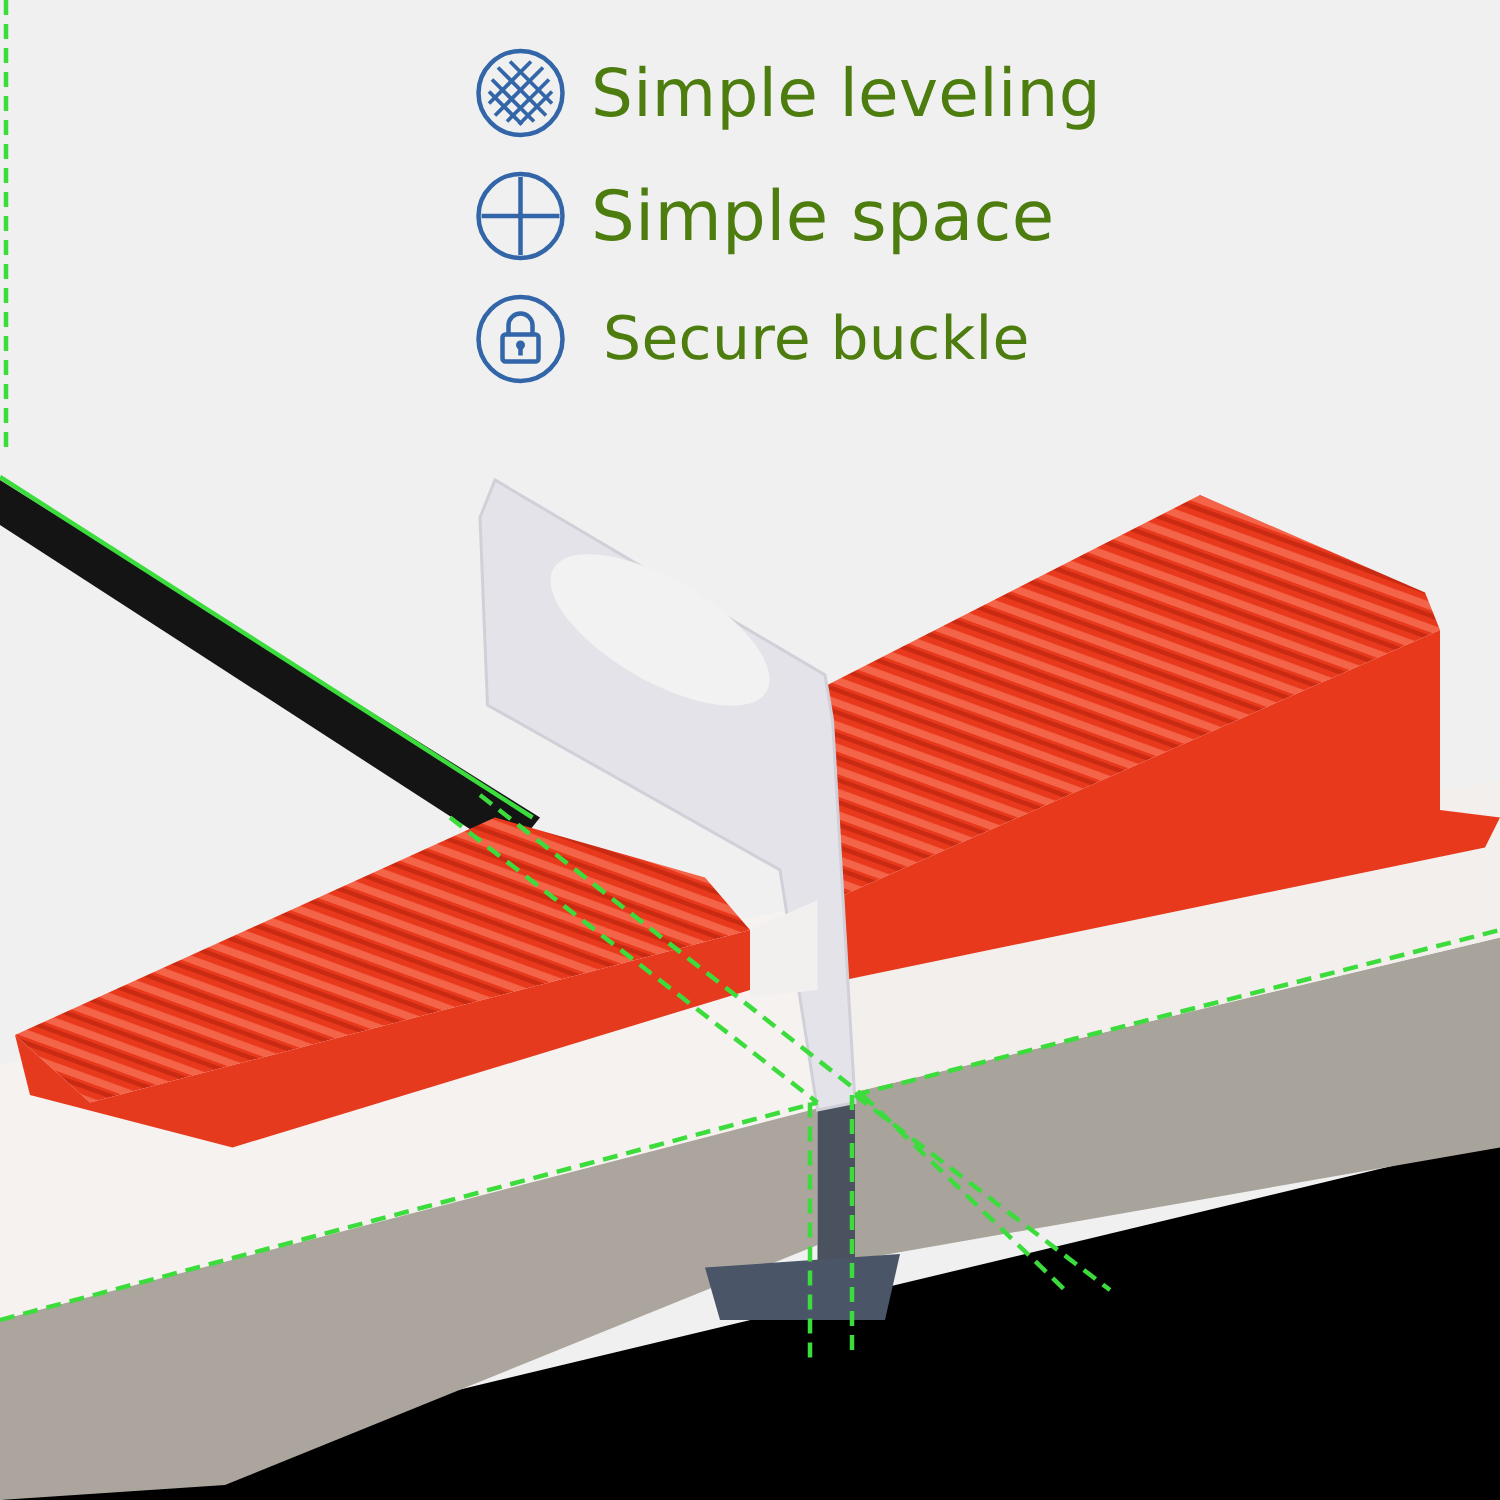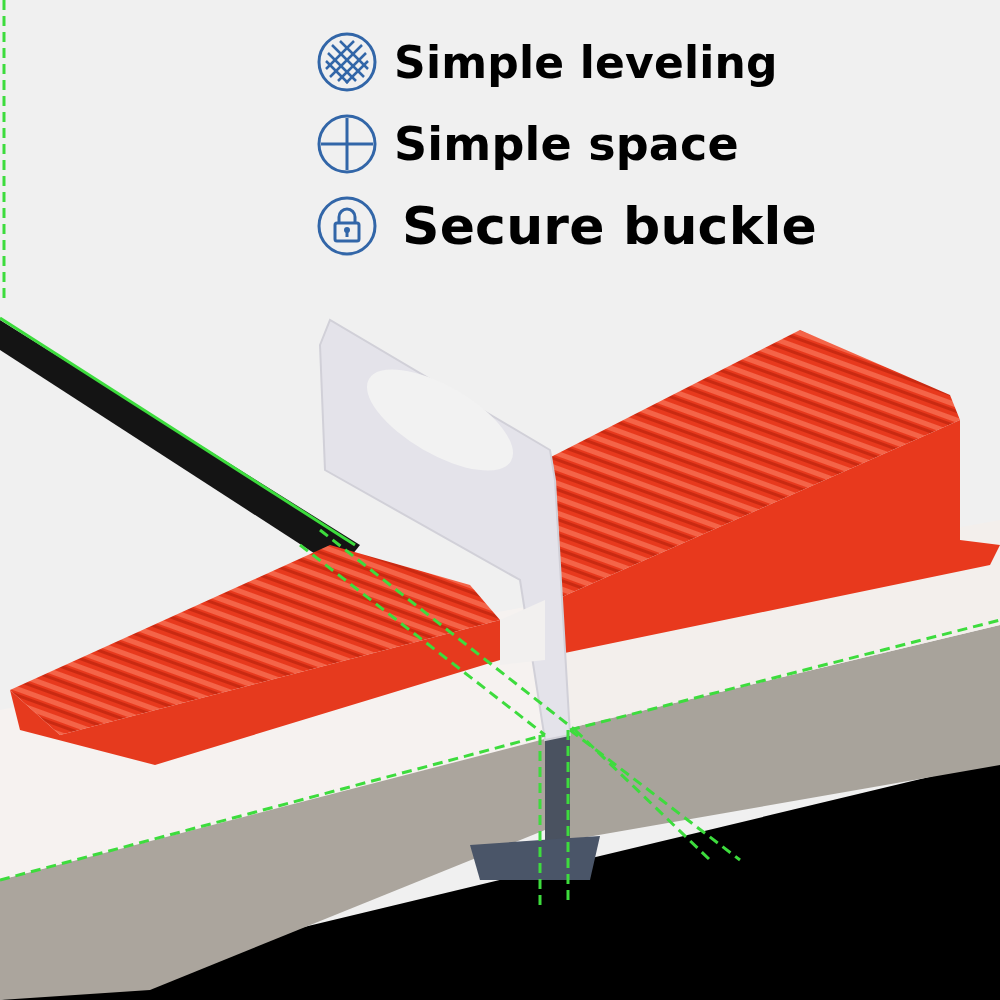--- a/index.html
+++ b/index.html
@@ -15,25 +15,25 @@
       display: flex; flex-direction: column; gap: 2px;
     }
     .feature {
       display: flex; align-items: center; height: 80px;
     }
     .feature .icon {
       width: 62px; height: 62px; flex: 0 0 62px;
       margin-right: 16px;
     }
     .feature .label {
-      color: #000000; font-weight: bold; font-size: 44px; letter-spacing: 0.2px;
+      color: #4d7c0f; font-weight: normal; font-size: 44px; letter-spacing: 0.2px;
       white-space: nowrap;
     }
     .feature:nth-child(2) .label { font-size: 46px; }
-    .feature:nth-child(3) .label { font-size: 52px; margin-left: 8px; }
+    .feature:nth-child(3) .label { font-size: 40px; margin-left: 8px; }
   </style>
 </head>
 <body>
 
 <div class="scene">
   <svg width="1000" height="1000" viewBox="0 0 1000 1000">
     <defs>
       <pattern id="ridges" width="14" height="14" patternUnits="userSpaceOnUse" patternTransform="rotate(-70)">
         <rect width="14" height="14" fill="#e8391d"></rect>
         <rect x="0" width="5" height="14" fill="#f46448"></rect>

